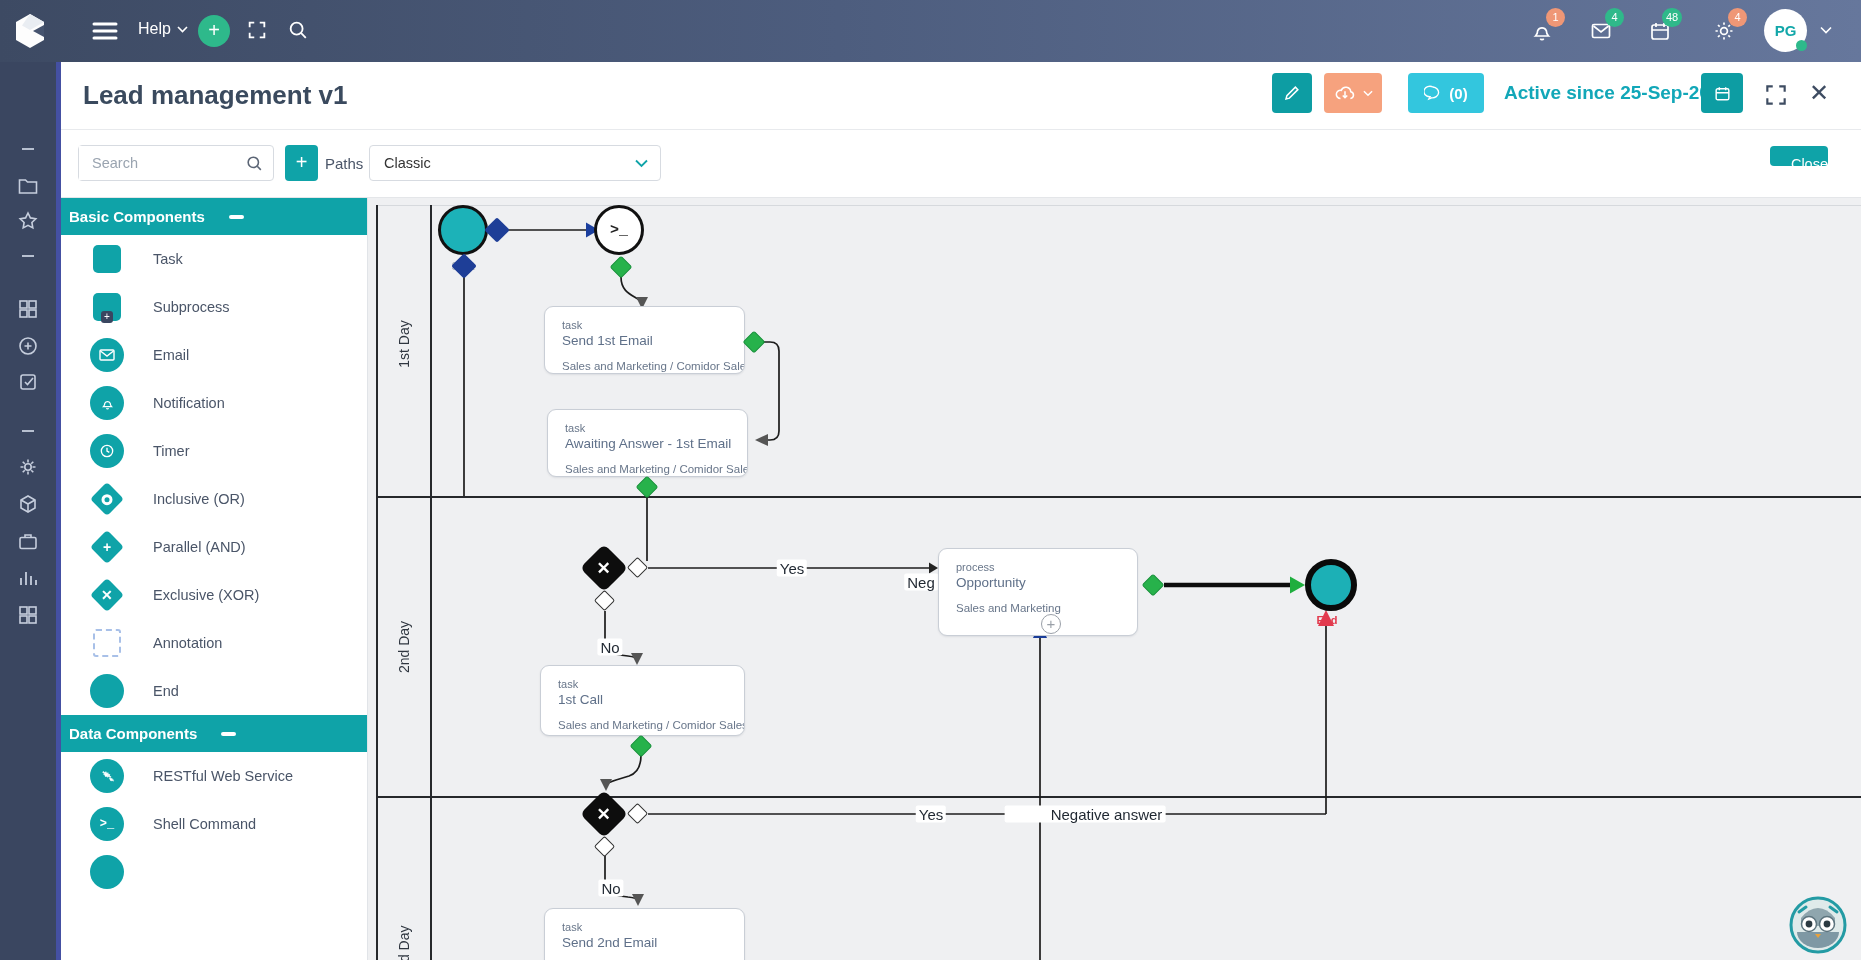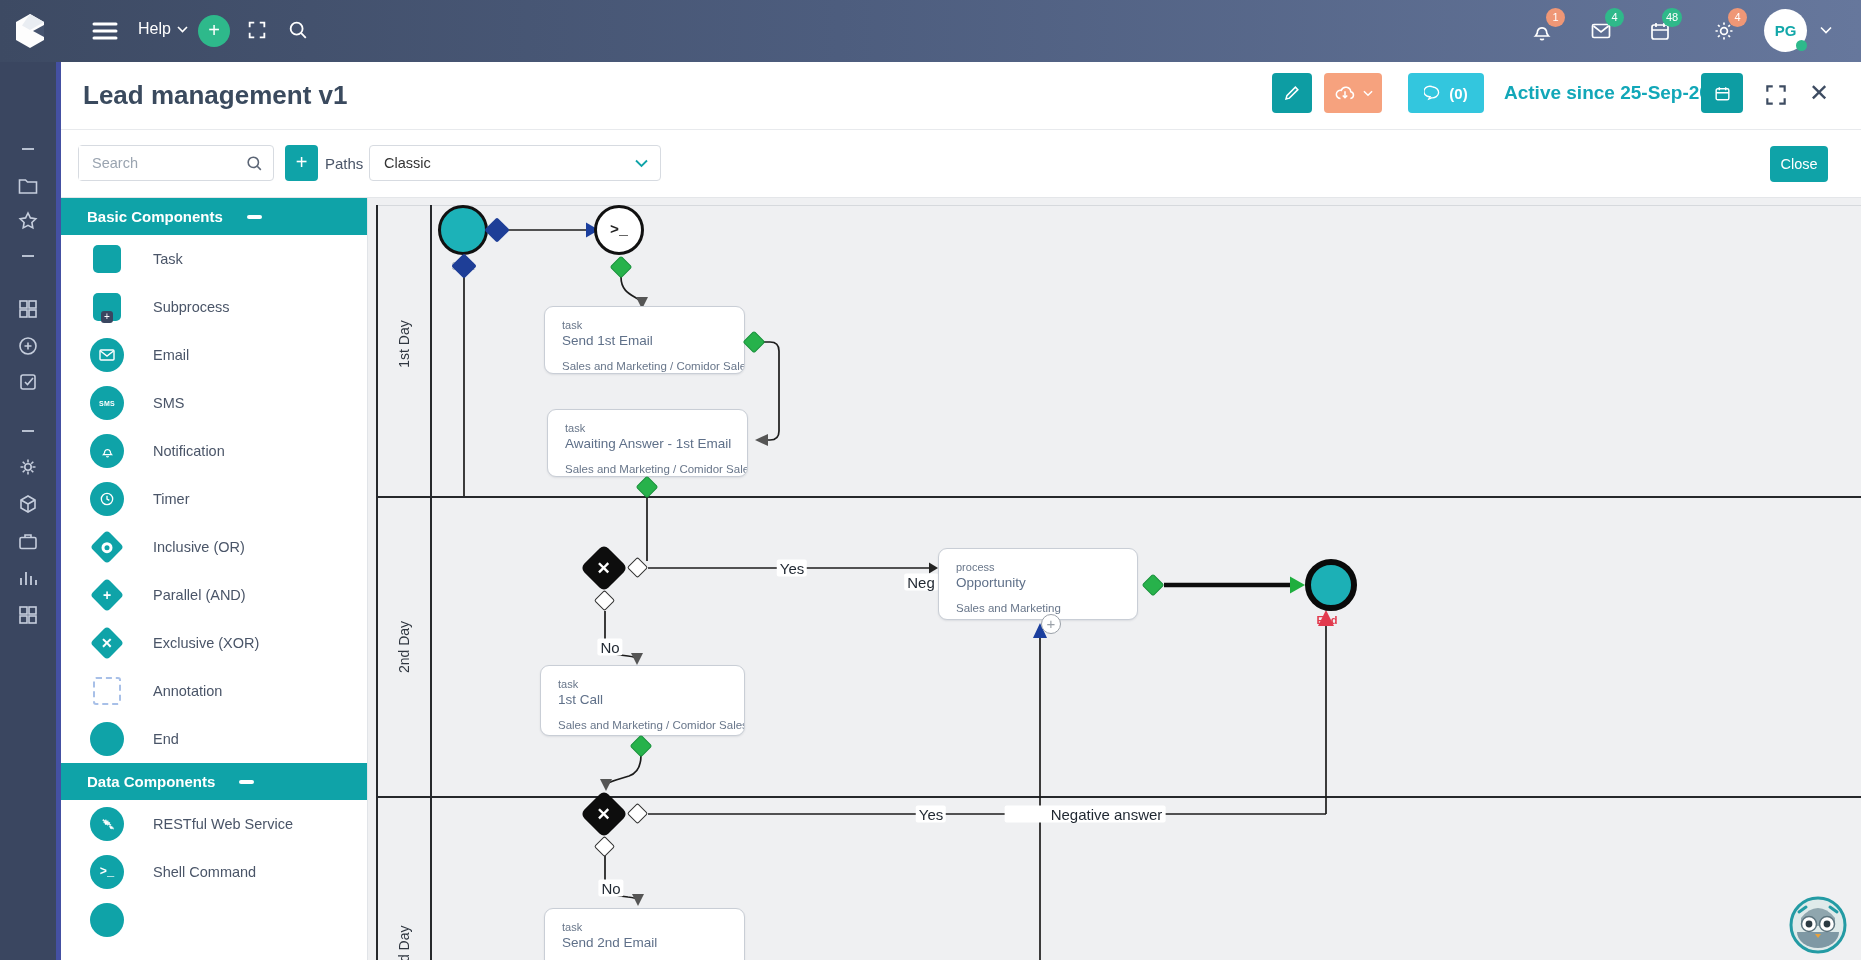--- a/index.html
+++ b/index.html
@@ -49,28 +49,28 @@
   .search-box input { border:0; outline:none; width:158px; height:34px; padding:0 0 0 13px; font-size:14.5px;
     color:#7f1d1d; font-family:"Liberation Sans",sans-serif; }
   .search-box input::placeholder { color:#9aa4b0; }
   .search-mag { position:absolute; right:9px; top:8px; width:19px; height:19px; }
   .add-btn { position:absolute; left:224px; top:14px; width:33px; height:36px; background:#0fa3a8; color:#fff;
     border-radius:4px; font-size:20px; text-align:center; line-height:34px; cursor:pointer; }
   .paths-label { position:absolute; left:264px; top:24px; font-size:15px; color:#4a5568; }
   .paths-select { position:absolute; left:308px; top:14px; width:292px; height:36px; border:1px solid #d7dbe1;
     border-radius:4px; background:#fff; font-size:14.5px; color:#333; line-height:34px; padding-left:14px; cursor:pointer; }
   .paths-caret { position:absolute; right:12px; top:13px; }
-  .close-btn { position:absolute; left:1709px; top:15px; width:58px; height:36px; background:#0fa3a8; color:#fff;
-    font-size:14.5px; border-radius:4px; text-align:center; line-height:36px; cursor:pointer; }
+  .close-btn { position:absolute; left:1709px; top:15px; width:58px; height:20px; background:#0fa3a8; color:#fff;
+    font-size:14.5px; border-radius:4px; text-align:right; line-height:36px; cursor:pointer; }
 
   
   .palette { position:absolute; left:61px; top:198px; width:307px; height:762px; background:#fff;
     border-right:1px solid #e1e4e8; z-index:15; overflow:hidden; }
   .pal-head { height:37px; background:#0fa3a8; color:#fff; font-weight:bold; font-size:15px;
-    display:flex; align-items:center; padding-left:26px; }
+    display:flex; align-items:center; padding-left:8px; }
   .pal-head .min { margin-left:24px; width:15px; height:4px; background:#fff; border-radius:2px; }
   .pal-item { height:48px; display:flex; align-items:center; cursor:grab; }
   .pal-icon { width:36px; height:36px; margin-left:28px; display:flex; align-items:center; justify-content:center; }
   .pal-label { margin-left:28px; font-size:14.5px; color:#4a5568; }
   .pi-circle { width:34px; height:34px; border-radius:50%; background:#0fa3a8; display:flex; align-items:center;
     justify-content:center; color:#fff; }
   .pi-sq { width:28px; height:28px; border-radius:5px; background:#0fa3a8; position:relative; }
   .pi-sq .subplus { position:absolute; left:8px; bottom:-2px; width:12px; height:12px; background:#3a4660;
     border-radius:3px; color:#fff; font-size:10px; line-height:12px; text-align:center; }
   .pi-diamond { width:24px; height:24px; background:#0fa3a8; transform:rotate(45deg); border-radius:4px;
@@ -418,21 +418,21 @@
     <div class="t-name">Send 1st Email</div>
     <div class="t-group">Sales and Marketing / Comidor Sales Man...</div>
   </div>
 
   <div class="task-node" style="left: 547px; top: 409px; width: 201px; height: 68px;">
     <div class="t-type">task</div>
     <div class="t-name">Awaiting Answer - 1st Email</div>
     <div class="t-group">Sales and Marketing / Comidor Sales Man...</div>
   </div>
 
-  <div class="task-node" style="left: 938px; top: 548px; width: 200px; height: 72px;">
+  <div class="task-node" style="left: 938px; top: 548px; width: 200px; height: 88px;">
     <div class="t-type">process</div>
     <div class="t-name">Opportunity</div>
     <div class="t-group">Sales and Marketing</div>
   </div>
 
   <div class="task-node" style="left: 540px; top: 665px; width: 205px; height: 71px;">
     <div class="t-type">task</div>
     <div class="t-name">1st Call</div>
     <div class="t-group">Sales and Marketing / Comidor Sales Man...</div>
   </div>
@@ -483,26 +483,20 @@
             <span class="pi-circle">
               <svg width="16" height="12" viewBox="0 0 16 12" fill="none" stroke="#fff" stroke-width="1.4">
                 <rect x="1" y="1" width="14" height="10" rx="1"></rect>
                 <path d="M1.5 2l6.5 5 6.5-5"></path>
               </svg>
             </span>
           </span>
     <span class="pal-label">Email</span>
   </div>
 
-  <div class="pal-item">
-    <span class="pal-icon">
-            <span class="pi-circle pi-sms">SMS</span>
-          </span>
-    <span class="pal-label">SMS</span>
-  </div>
 
   <div class="pal-item">
     <span class="pal-icon">
             <span class="pi-circle">
               <svg width="15" height="15" viewBox="0 0 24 24" fill="none" stroke="#fff" stroke-width="2">
                 <path d="M5.5 17h13c-1.6-1.6-2.2-3.2-2.2-5.4a4.8 4.8 0 0 0-8.6 0c0 2.2-.6 3.8-2.2 5.4z"></path>
                 <path d="M10.3 19.6a1.9 1.9 0 0 0 3.4 0"></path>
               </svg>
             </span>
           </span>

